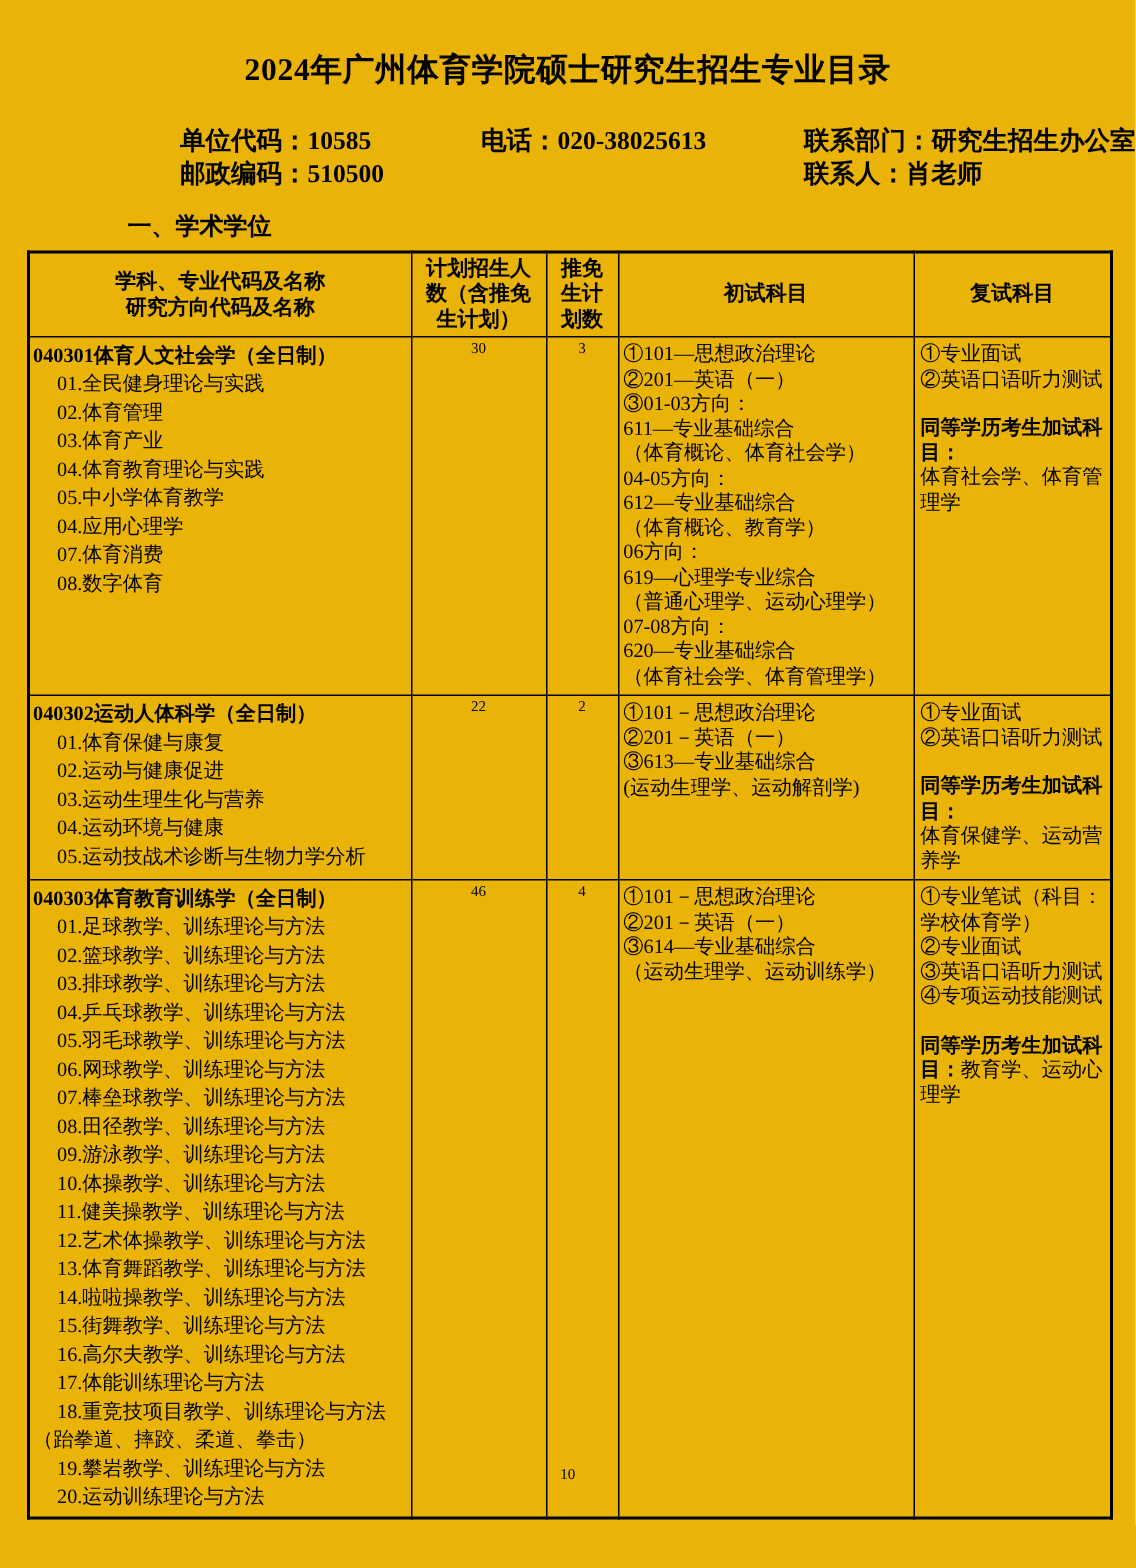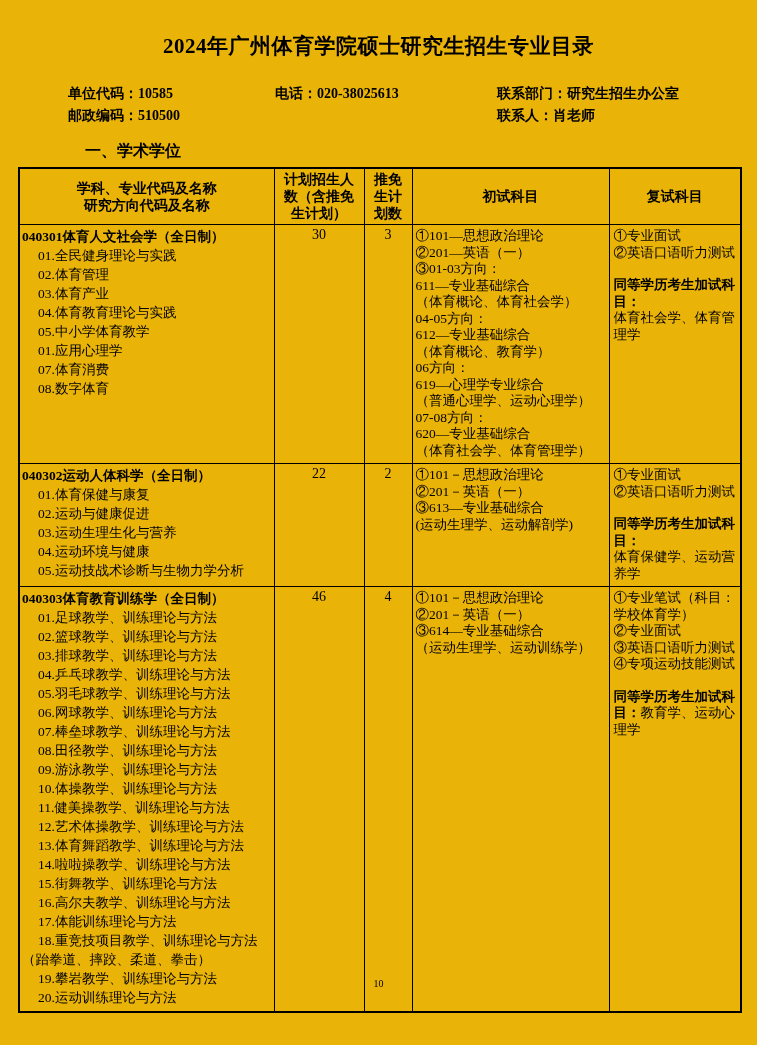--- a/index.html
+++ b/index.html
@@ -19,22 +19,22 @@
   .doc-title {
     padding-top: 32px;
     text-align: center;
     font-size: 21px;
     font-weight: 700;
     letter-spacing: 0.5px;
   }
   .info {
     display: flex;
     margin-top: 23px;
-    padding-left: 68px;
-    font-size: 14px;
+    padding-left: 120px;
+    font-size: 17px;
     font-weight: 700;
   }
   .info-col { display: flex; flex-direction: column; }
   .info-col-1 { width: 207px; }
   .info-col-2 { width: 222px; }
   .info-line { line-height: 22px; white-space: nowrap; }
   .section-heading {
     margin: 14px 0 5px 85px;
     font-size: 16px;
     font-weight: 700;
@@ -61,21 +61,21 @@
   }
   th.h-plan { padding: 2px 8px; }
   th.h-tuimian { padding: 2px 9px; }
   td {
     vertical-align: top;
     padding: 2px 3px 4px 3px;
   }
   td.col-program { padding-left: 2px; padding-right: 4px; line-height: 19px; }
   .program-title { font-weight: 700; }
   .direction { text-indent: 16px; }
-  td.col-plan, td.col-tuimian { text-align: center; font-size: 14px; }
+  td.col-plan, td.col-tuimian { text-align: center; font-size: 10px; }
   td.col-initial, td.col-retest { line-height: 16.5px; padding-top: 3px; }
   td.col-retest { padding-left: 4px; padding-right: 2px; }
   .retest-line.blank { height: 16px; }
   .bold-run { font-weight: 700; }
   tbody tr:nth-child(1) { height: 225px; }
   tbody tr:nth-child(2) { height: 123px; }
   tbody tr:nth-child(3) { height: 407px; }
   .page-number {
     position: absolute;
     left: 0; right: 0;
@@ -130,21 +130,21 @@
     <tbody>
         <tr class="data-row">
     <td class="col-program">
       <div class="program-title">040301体育人文社会学（全日制）</div>
       <div class="directions">
               <div class="direction">01.全民健身理论与实践</div>
               <div class="direction">02.体育管理</div>
               <div class="direction">03.体育产业</div>
               <div class="direction">04.体育教育理论与实践</div>
               <div class="direction">05.中小学体育教学</div>
-              <div class="direction">01.应用心理学</div>
+              <div class="direction">04.应用心理学</div>
               <div class="direction">07.体育消费</div>
               <div class="direction">08.数字体育</div>
             </div>
     </td>
     <td class="col-plan">30</td>
     <td class="col-tuimian">3</td>
     <td class="col-initial">
             <div class="exam-line">①101—思想政治理论</div>
             <div class="exam-line">②201—英语（一）</div>
             <div class="exam-line">③01-03方向：</div>

